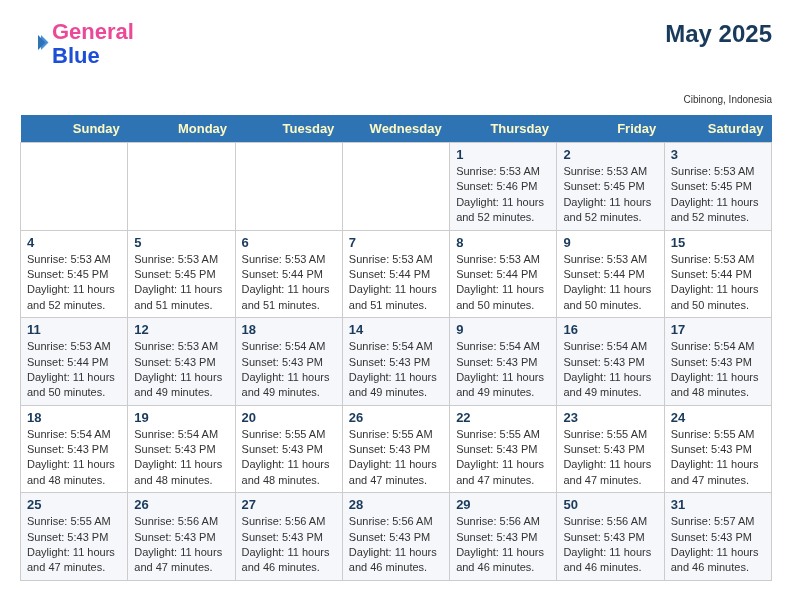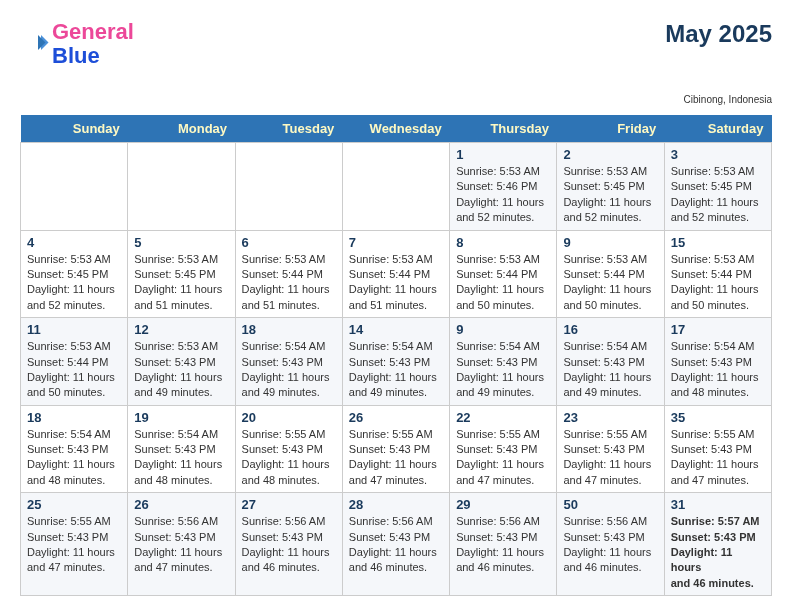--- a/index.html
+++ b/index.html
@@ -289,21 +289,21 @@
 and 47 minutes.</div>
         </td>
         <td>
           <span class="day-num">23</span>
           <div class="day-info" style="white-space: pre-line;">Sunrise: 5:55 AM
 Sunset: 5:43 PM
 Daylight: 11 hours
 and 47 minutes.</div>
         </td>
         <td>
-          <span class="day-num">35</span>
+          <span class="day-num">24</span>
           <div class="day-info" style="white-space: pre-line;">Sunrise: 5:55 AM
 Sunset: 5:43 PM
 Daylight: 11 hours
 and 47 minutes.</div>
         </td>
       </tr>
       <tr>
         <td>
           <span class="day-num">25</span>
           <div class="day-info" style="white-space: pre-line;">Sunrise: 5:55 AM
@@ -341,20 +341,20 @@
         </td>
         <td>
           <span class="day-num">50</span>
           <div class="day-info" style="white-space: pre-line;">Sunrise: 5:56 AM
 Sunset: 5:43 PM
 Daylight: 11 hours
 and 46 minutes.</div>
         </td>
         <td>
           <span class="day-num">31</span>
-          <div class="day-info" style="white-space: pre-line; font-weight: bold;">Sunrise: 5:57 AM
+          <div class="day-info" style="white-space: pre-line;">Sunrise: 5:57 AM
 Sunset: 5:43 PM
 Daylight: 11 hours
 and 46 minutes.</div>
         </td>
       </tr>
     </tbody>
 </table>
 
 </body></html>

